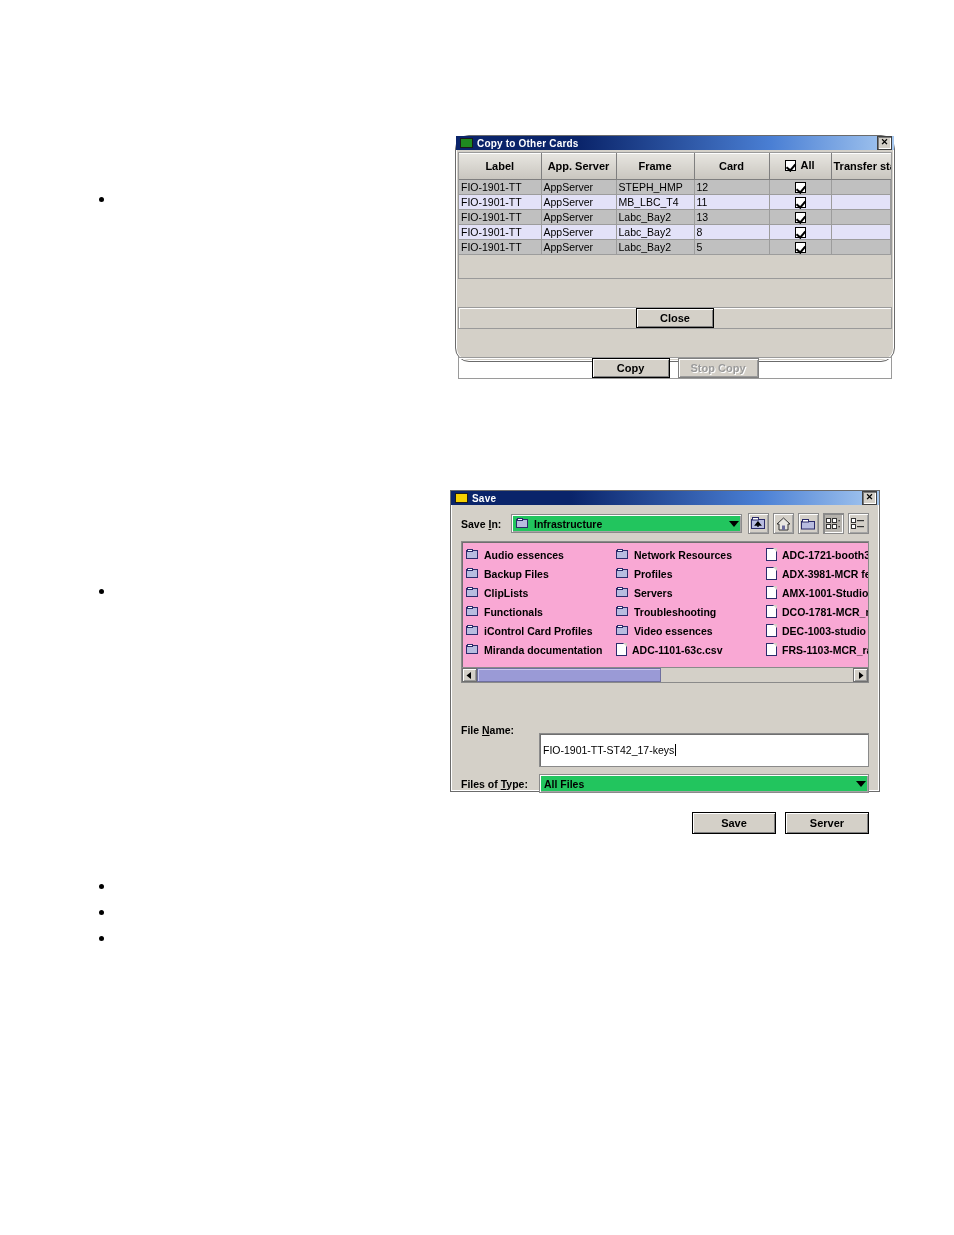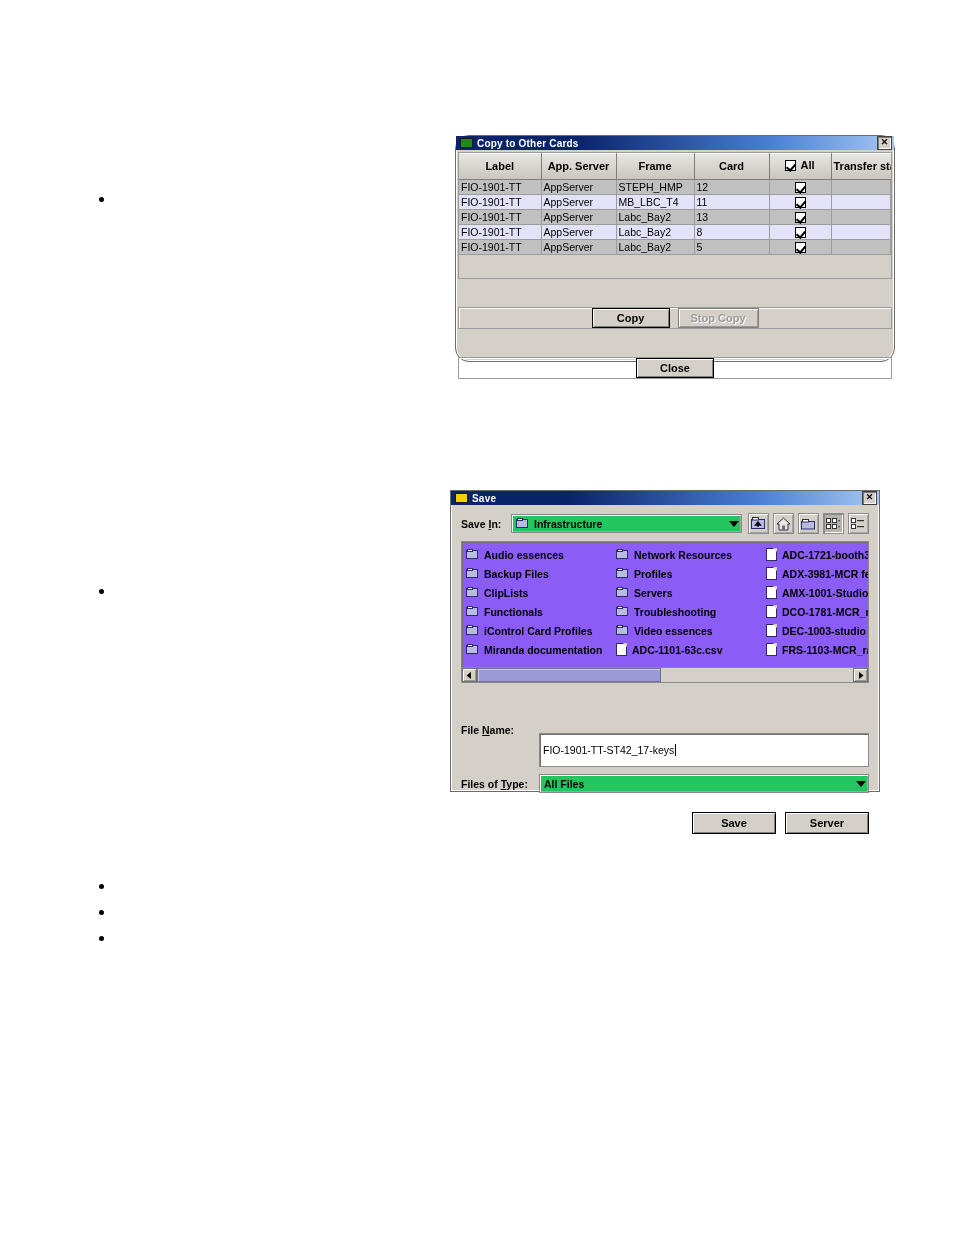--- a/index.html
+++ b/index.html
@@ -184,21 +184,21 @@
     display:flex;align-items:center;justify-content:center;
     box-sizing:border-box;
   }
   .tbtn.pressed{
     background:#b6b3ad;
     box-shadow:1px 1px 0 #8a8a8a inset,-1px -1px 0 #ffffff inset;
   }
 
   .filelist{
     margin-top:7px;
-    background:#8b5cf6;
+    background:#f9a8d4;
     border:1px solid #8a8a8a;
     box-shadow:1px 1px 0 #6f6f6f inset;
     height:127px;box-sizing:border-box;
     padding:3px 0 0 4px;
     display:flex;flex-direction:column;flex-wrap:wrap;
     align-content:flex-start;
     overflow:hidden;
   }
   .fitem{
     display:flex;align-items:center;
@@ -330,27 +330,27 @@
               <td>Labc_Bay2</td>
               <td>5</td>
               <td class="center"><span class="chk"></span></td>
               <td class="status"></td>
             </tr>
           </tbody>
       </table>
       <div class="table-empty"></div>
     </div>
 
+    <div class="btnrow two">
+      <div class="btn">Close</div>
+    </div>
+
     <div class="btnrow one">
       <div class="btn">Copy</div>
       <div class="btn plain disabled">Stop Copy</div>
-    </div>
-
-    <div class="btnrow two">
-      <div class="btn">Close</div>
     </div>
   </div>
 </div>
 
 <div class="dialog" id="dlg-save">
   <div class="titlebar">
     <span class="title-icon yellow"></span>
     <span class="title-text">Save</span>
     <span class="title-close">✕</span>
   </div>

